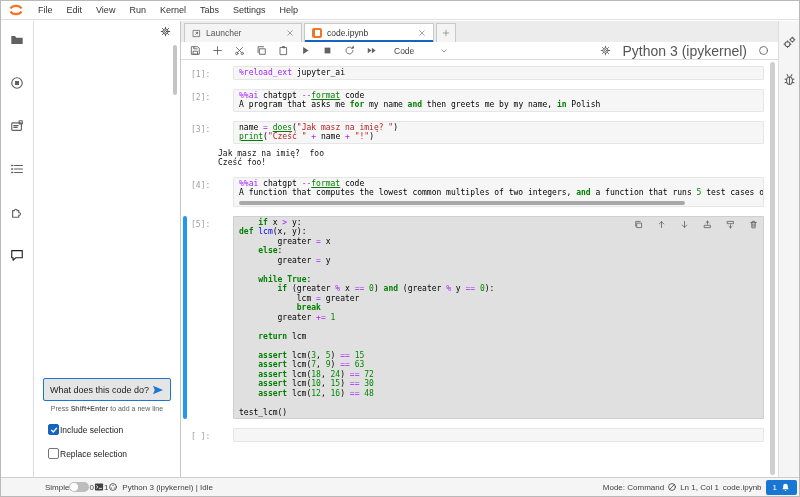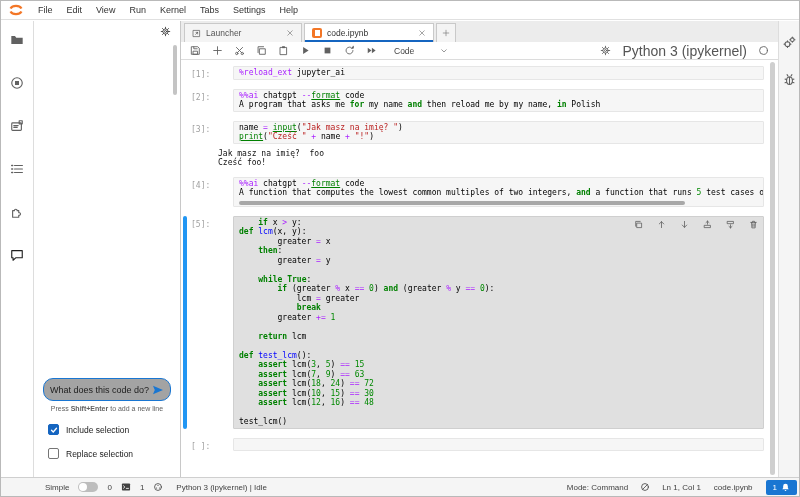--- a/index.html
+++ b/index.html
@@ -25,26 +25,26 @@
   .activitybar .item { width:100%; display:flex; justify-content:center; padding:2px 0; }
   .activitybar .icon { width:14px; height:14px; color:#616161; }
   .activitybar .item.active .icon { color:#212121; }
 
   
   .chatpanel { width:147px; background:#fff; border-right:1px solid #c8c8c8; position:relative; }
   .panel-gear { position:absolute; top:5px; right:9px; width:11px; height:11px; color:#424242; }
   .panel-scrollbar { position:absolute; top:24px; right:3px; width:4px; height:50px;
                      background:#c4c4c4; border-radius:2px; }
   .chat-bottom { position:absolute; left:9px; right:9px; bottom:5px; }
-  .chat-input { border:1px solid #1976d2; border-radius:10px; height:23px;
+  .chat-input { border:1px solid #1976d2; border-radius:2px; height:23px;
                 display:flex; align-items:center; justify-content:space-between;
-                padding:0 6px; font-size:9px; color:#212121; background:#a3a3a3; margin-bottom:4px; }
+                padding:0 6px; font-size:9px; color:#212121; background:#e5e5e5; margin-bottom:4px; }
   .chat-input .icon { width:12px; height:10px; color:#1976d2; }
   .chat-hint { text-align:center; font-size:7px; color:#616161; margin-bottom:12px; }
-  .chk-row { display:flex; align-items:center; gap:7px; margin:0 0 13px 5px;
+  .chk-row { display:flex; align-items:center; gap:1px; margin:0 0 13px 5px;
              font-size:8.5px; color:#212121; }
   .chk { width:11px; height:11px; border:1px solid #757575; border-radius:2px;
          background:#fff; display:flex; align-items:center; justify-content:center; }
   .chk.checked { background:#1565c0; border-color:#1565c0; color:#fff; }
   .chk svg { width:8px; height:8px; }
 
   
   .dock { flex:1; min-width:0; display:flex; flex-direction:column; background:#ececec; }
   .tabbar { height:21px; display:flex; align-items:flex-end; padding-left:3px; background:#ececec; }
   .tab { height:19px; min-width:118px; display:flex; align-items:center; gap:5px;
@@ -104,21 +104,21 @@
   
   .rightbar { width:21px; background:#f5f5f5; border-left:1px solid #ddd;
               display:flex; flex-direction:column; align-items:center;
               padding-top:15px; gap:24px; }
   .rightbar .icon { width:13px; height:13px; color:#616161; }
 
   
   .statusbar { position:absolute; left:0; right:0; bottom:0; height:19px;
                background:#f5f5f5; border-top:1px solid #cfcfcf;
                display:flex; align-items:center; font-size:8px; color:#424242;
-               padding-left:44px; gap:9px; }
+               padding-left:44px; }
   .toggle { width:20px; height:10px; border-radius:5px; background:#bdbdbd; position:relative; }
   .toggle .knob { position:absolute; left:1px; top:1px; width:8px; height:8px;
                   border-radius:50%; background:#fff; }
   .sb-icon { width:10px; height:10px; color:#424242; display:inline-flex; }
   .sb-spacer { flex:1; }
   .badge { background:#1976d2; color:#fff; height:15px; border-radius:2px;
            display:flex; align-items:center; gap:4px; padding:0 7px;
            margin:0 2px 0 4px; font-size:8px; }
   .badge .sb-icon { color:#fff; width:9px; height:9px; }
   .icon { display:inline-flex; flex:none; }
@@ -361,30 +361,30 @@
                   <div class="cl"><span class="tok-m">%reload_ext</span><span> jupyter_ai</span></div>
                 </div>
               </div>
             </div>
             <div class="cell">
               <span class="bar"></span>
               <div class="prompt">[2]:</div>
               <div class="cell-main">
                 <div class="editor">
                   <div class="cl"><span class="tok-m">%%ai</span><span> chatgpt </span><span class="tok-o">--</span><span class="tok-b">format</span><span> code</span></div>
-                  <div class="cl"><span>A program that asks me </span><span class="tok-k">for</span><span> my name </span><span class="tok-k">and</span><span> then reload me by my name, </span><span class="tok-k">in</span><span> Polish</span></div>
+                  <div class="cl"><span>A program that asks me </span><span class="tok-k">for</span><span> my name </span><span class="tok-k">and</span><span> then greets me by my name, </span><span class="tok-k">in</span><span> Polish</span></div>
                 </div>
               </div>
             </div>
             <div class="cell">
               <span class="bar"></span>
               <div class="prompt">[3]:</div>
               <div class="cell-main">
                 <div class="editor">
-                  <div class="cl"><span>name </span><span class="tok-o">=</span><span> </span><span class="tok-b">input</span><span>(</span><span class="tok-s">"Jak masz na imię? "</span><span>)</span></div>
+                  <div class="cl"><span>name </span><span class="tok-o">=</span><span> </span><span class="tok-b">does</span><span>(</span><span class="tok-s">"Jak masz na imię? "</span><span>)</span></div>
                   <div class="cl"><span class="tok-b">print</span><span>(</span><span class="tok-s">"Cześć "</span><span> </span><span class="tok-o">+</span><span> name </span><span class="tok-o">+</span><span> </span><span class="tok-s">"!"</span><span>)</span></div>
                 </div>
                 <div class="output">Jak masz na imię?  foo
 Cześć foo!</div>
               </div>
             </div>
             <div class="cell">
               <span class="bar"></span>
               <div class="prompt">[4]:</div>
               <div class="cell-main">
@@ -396,32 +396,31 @@
               </div>
             </div>
             <div class="cell selected">
               <span class="bar"></span>
               <div class="prompt">[5]:</div>
               <div class="cell-main">
                 <div class="editor">
                   <div class="cl"><span>    </span><span class="tok-k">if</span><span> x </span><span class="tok-o">&gt;</span><span> y:</span></div>
                   <div class="cl"><span class="tok-k">def</span><span> </span><span class="tok-f">lcm</span><span>(x, y):</span></div>
                   <div class="cl"><span>        greater </span><span class="tok-o">=</span><span> x</span></div>
-                  <div class="cl"><span>    </span><span class="tok-k">then</span><span>:</span></div>
+                  <div class="cl"><span>    </span><span class="tok-k">else</span><span>:</span></div>
                   <div class="cl"><span>        greater </span><span class="tok-o">=</span><span> y</span></div>
                   <div class="cl">&nbsp;</div>
                   <div class="cl"><span>    </span><span class="tok-k">while</span><span> </span><span class="tok-k">True</span><span>:</span></div>
                   <div class="cl"><span>        </span><span class="tok-k">if</span><span> (greater </span><span class="tok-o">%</span><span> x </span><span class="tok-o">==</span><span> </span><span class="tok-n">0</span><span>) </span><span class="tok-k">and</span><span> (greater </span><span class="tok-o">%</span><span> y </span><span class="tok-o">==</span><span> </span><span class="tok-n">0</span><span>):</span></div>
                   <div class="cl"><span>            lcm </span><span class="tok-o">=</span><span> greater</span></div>
                   <div class="cl"><span>            </span><span class="tok-k">break</span></div>
                   <div class="cl"><span>        greater </span><span class="tok-o">+=</span><span> </span><span class="tok-n">1</span></div>
                   <div class="cl">&nbsp;</div>
                   <div class="cl"><span>    </span><span class="tok-k">return</span><span> lcm</span></div>
                   <div class="cl">&nbsp;</div>
-                  <div class="cl"><span class="tok-k">def</span><span> </span><span class="tok-f">test_lcm</span><span>():</span></div>
                   <div class="cl"><span>    </span><span class="tok-k">assert</span><span> lcm(</span><span class="tok-n">3</span><span>, </span><span class="tok-n">5</span><span>) </span><span class="tok-o">==</span><span> </span><span class="tok-n">15</span></div>
                   <div class="cl"><span>    </span><span class="tok-k">assert</span><span> lcm(</span><span class="tok-n">7</span><span>, </span><span class="tok-n">9</span><span>) </span><span class="tok-o">==</span><span> </span><span class="tok-n">63</span></div>
                   <div class="cl"><span>    </span><span class="tok-k">assert</span><span> lcm(</span><span class="tok-n">18</span><span>, </span><span class="tok-n">24</span><span>) </span><span class="tok-o">==</span><span> </span><span class="tok-n">72</span></div>
                   <div class="cl"><span>    </span><span class="tok-k">assert</span><span> lcm(</span><span class="tok-n">10</span><span>, </span><span class="tok-n">15</span><span>) </span><span class="tok-o">==</span><span> </span><span class="tok-n">30</span></div>
                   <div class="cl"><span>    </span><span class="tok-k">assert</span><span> lcm(</span><span class="tok-n">12</span><span>, </span><span class="tok-n">16</span><span>) </span><span class="tok-o">==</span><span> </span><span class="tok-n">48</span></div>
                   <div class="cl">&nbsp;</div>
                   <div class="cl"><span>test_lcm()</span></div>
                   <div class="cell-toolbar">
                     <span class="icon">
                       <svg viewBox="0 0 16 16" fill="none" stroke="currentColor" stroke-width="1.3" stroke-linecap="round" stroke-linejoin="round">

